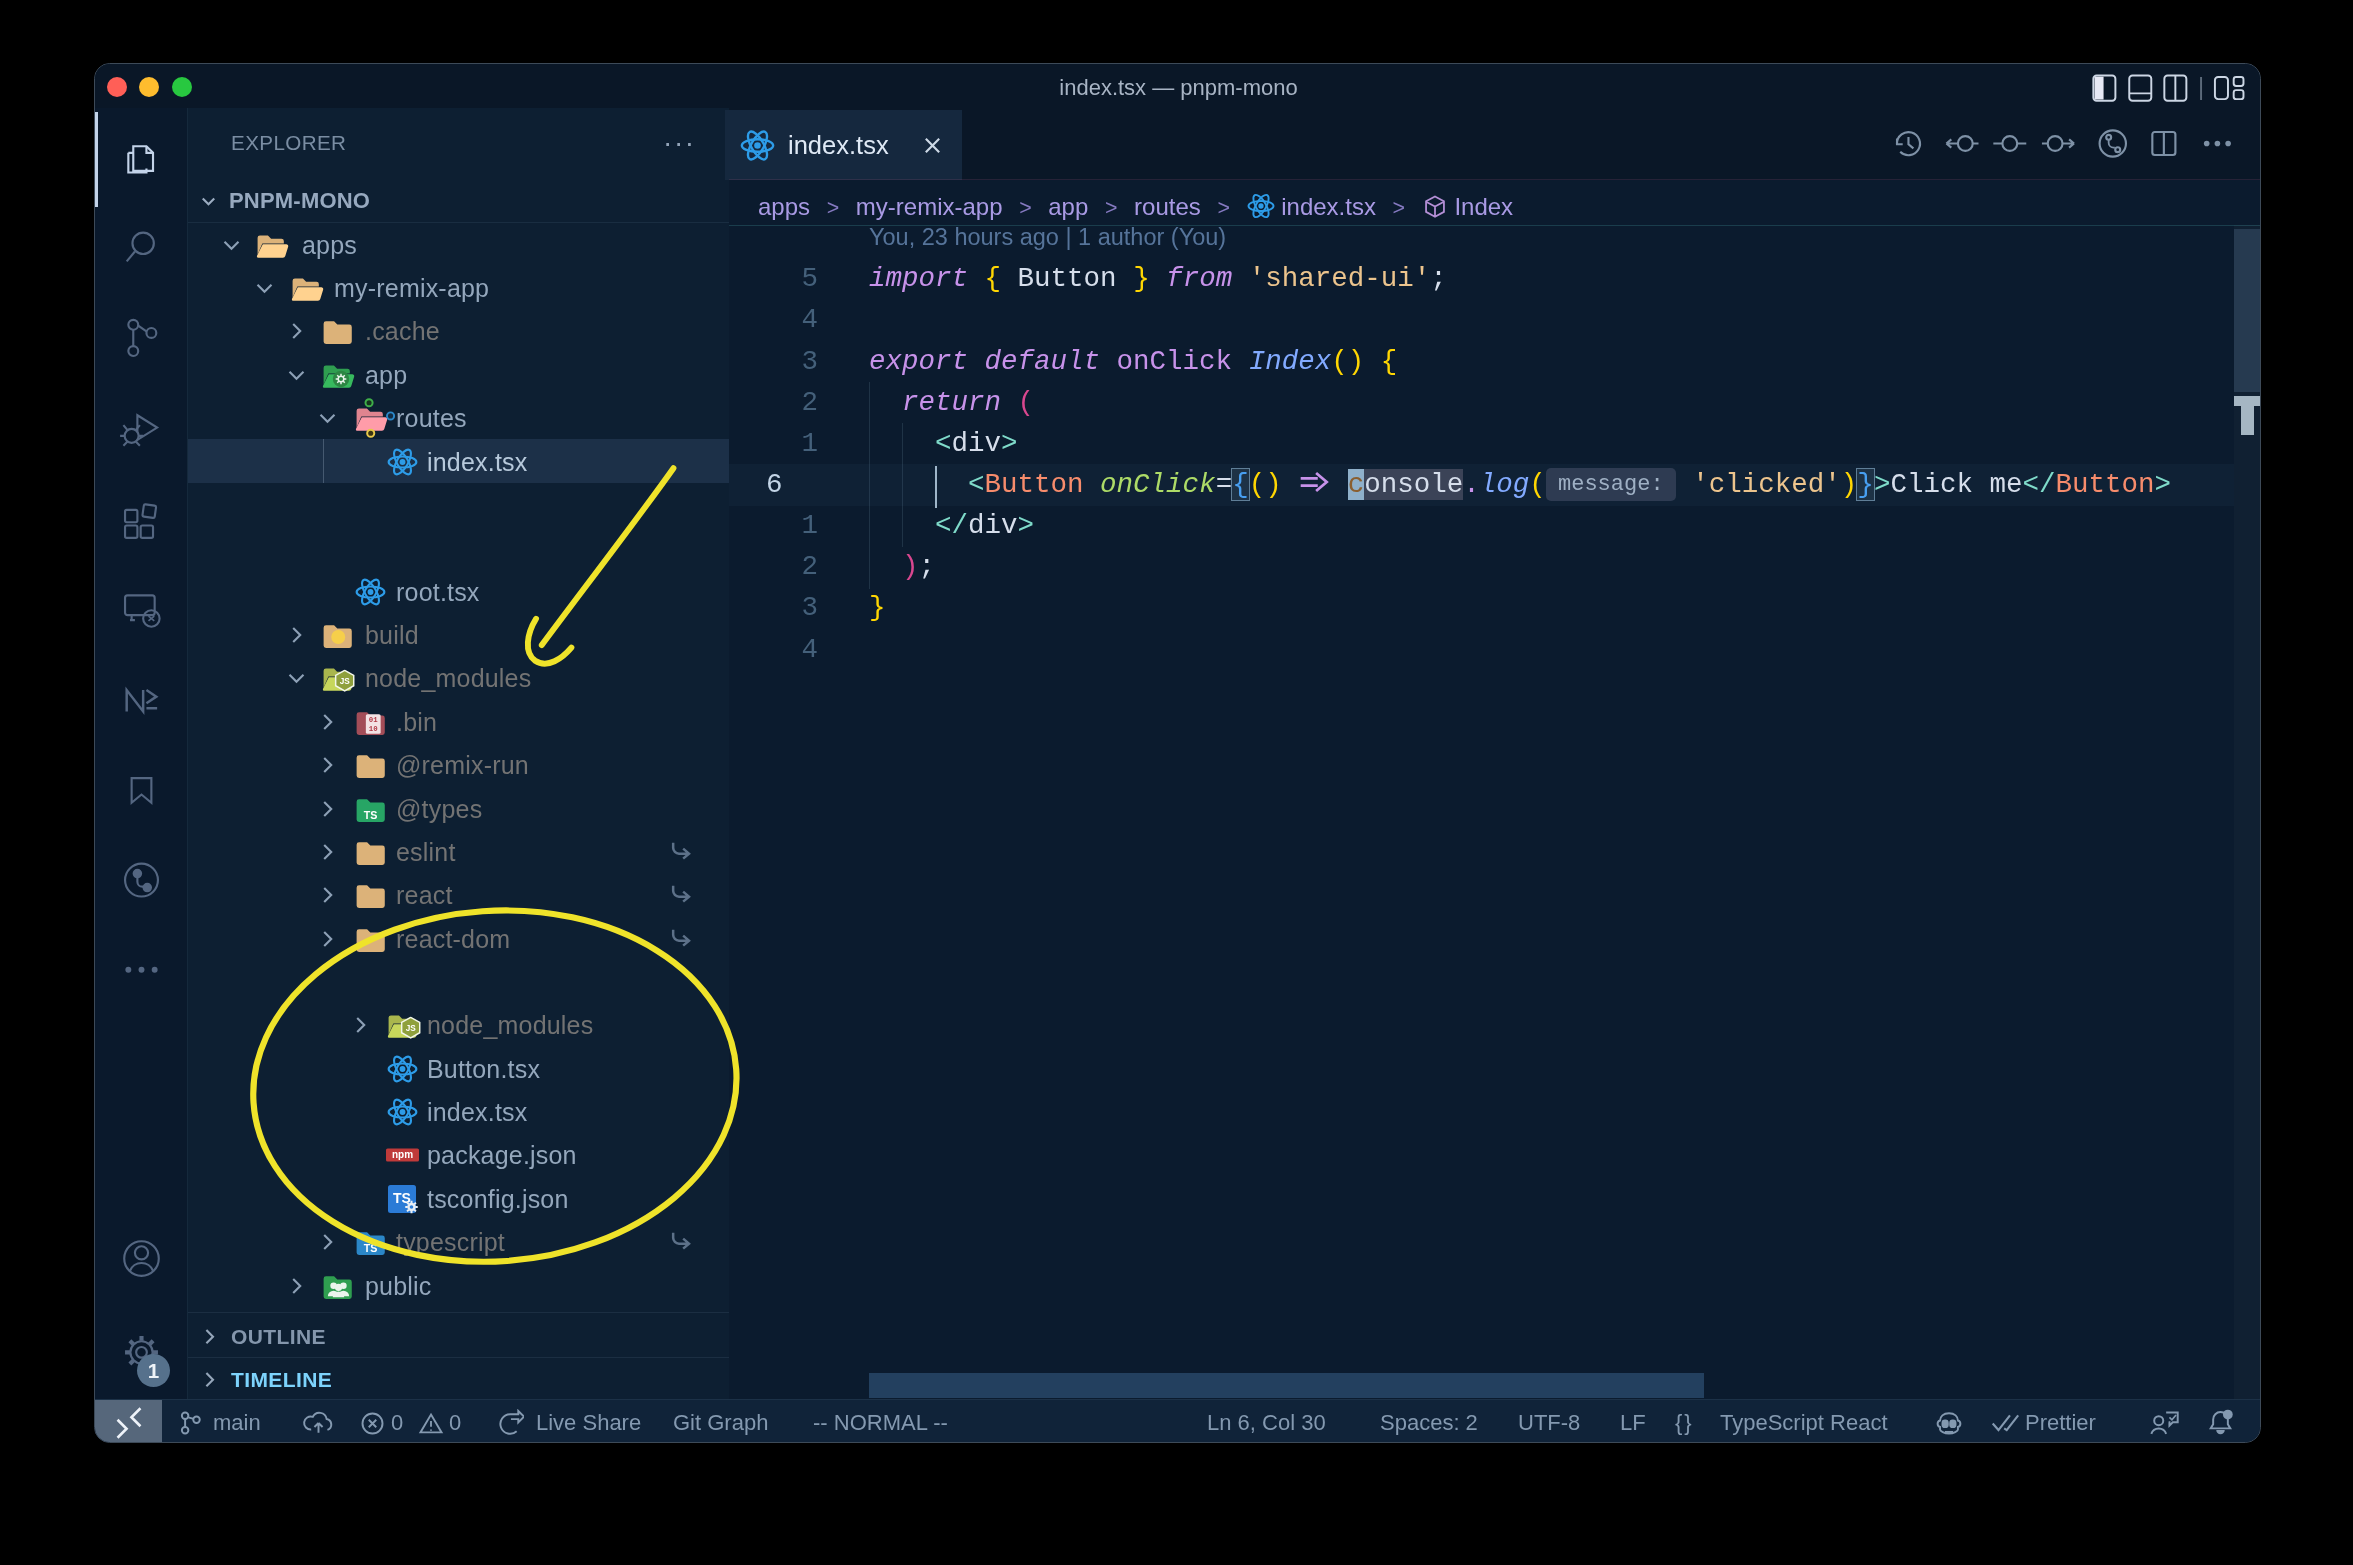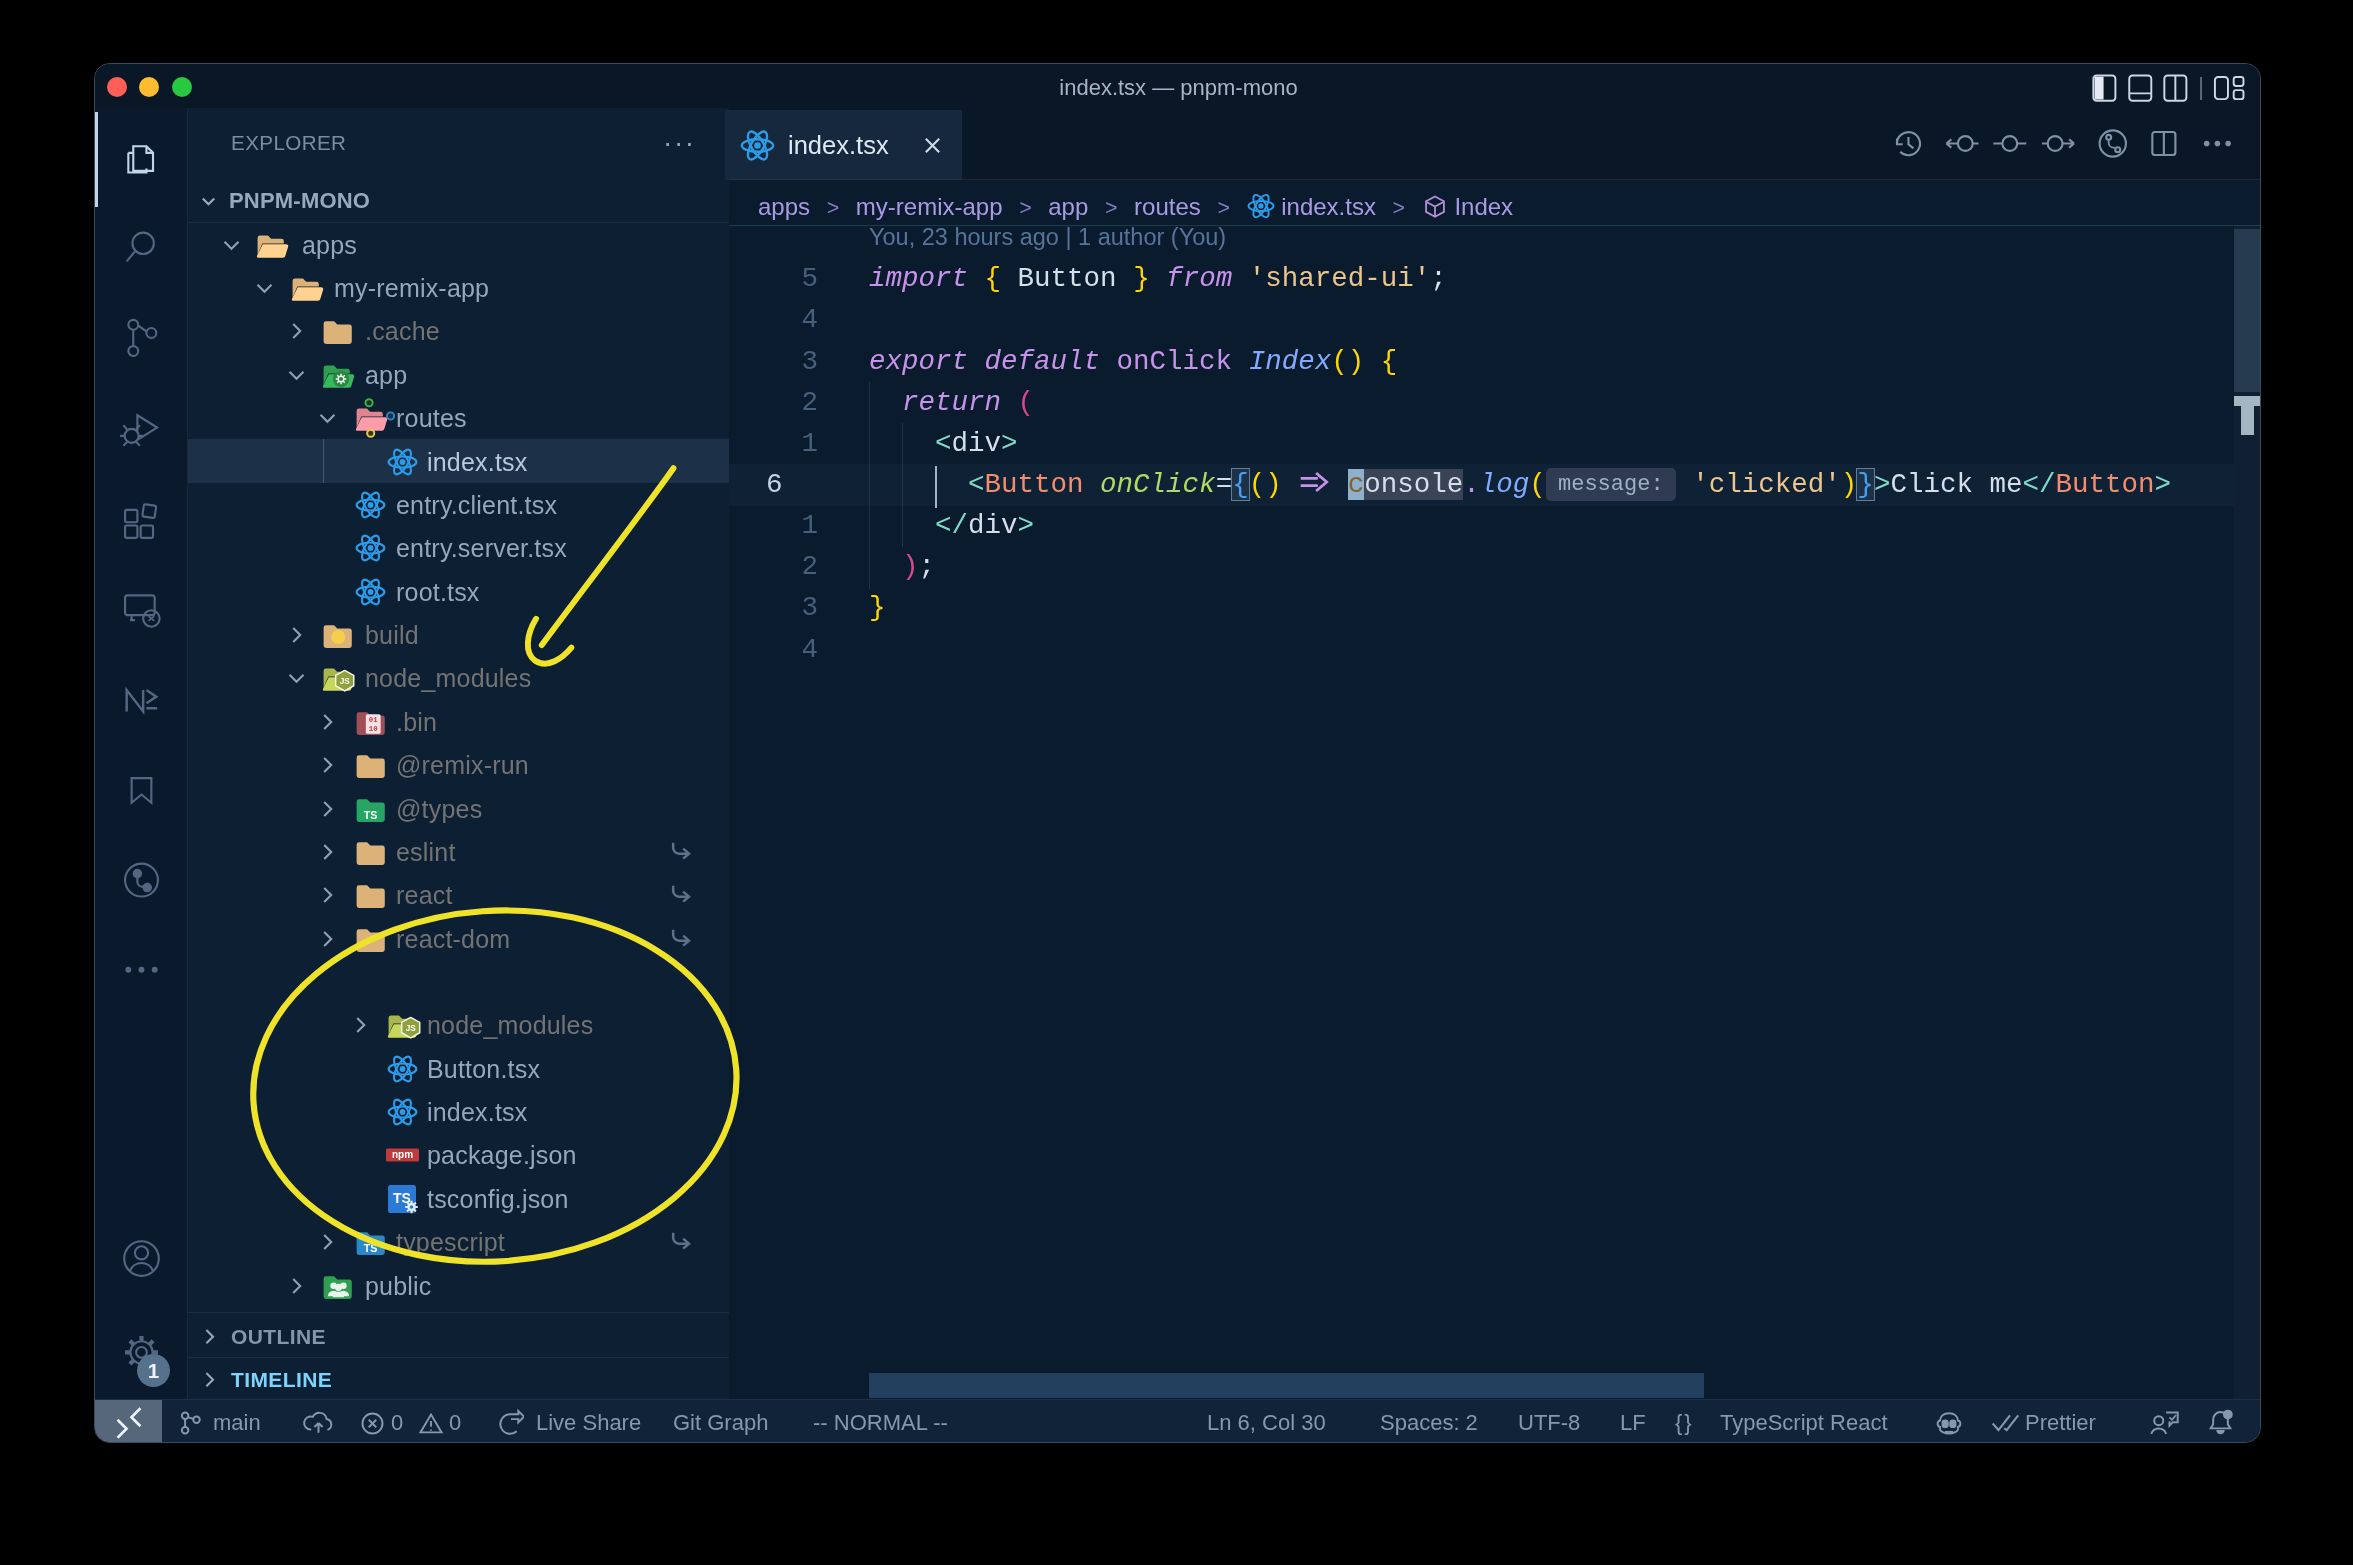--- a/index.html
+++ b/index.html
@@ -222,32 +222,20 @@
         <circle cx="19" cy="45" r="4.3" stroke="#e8c84a" fill="#3a3413"></circle>
       </svg>
       <span class="lab" style="left:208px">routes</span>
     </div>
   <div class="row" style="top:376px">
       <svg class="fic" style="left:199px" width="31" height="31" viewBox="0 0 38 38">
         <use href="#react"></use>
       </svg>
       <span class="lab" style="left:239px;color:#b7c9db">index.tsx</span>
     </div>
-  <div class="row" style="top:419px">
-      <svg class="fic" style="left:167px" width="31" height="31" viewBox="0 0 38 38">
-        <use href="#react"></use>
-      </svg>
-      <span class="lab" style="left:208px">entry.client.tsx</span>
-    </div>
-  <div class="row" style="top:462px">
-      <svg class="fic" style="left:167px" width="31" height="31" viewBox="0 0 38 38">
-        <use href="#react"></use>
-      </svg>
-      <span class="lab" style="left:208px">entry.server.tsx</span>
-    </div>
   <div class="row" style="top:506px">
       <svg class="fic" style="left:167px" width="31" height="31" viewBox="0 0 38 38">
         <use href="#react"></use>
       </svg>
       <span class="lab" style="left:208px">root.tsx</span>
     </div>
   <div class="row dim" style="top:549px">
       <svg class="chev" style="left:97px" width="23" height="23" viewBox="0 0 28 28">
         <use href="#chev-r"></use>
       </svg>

